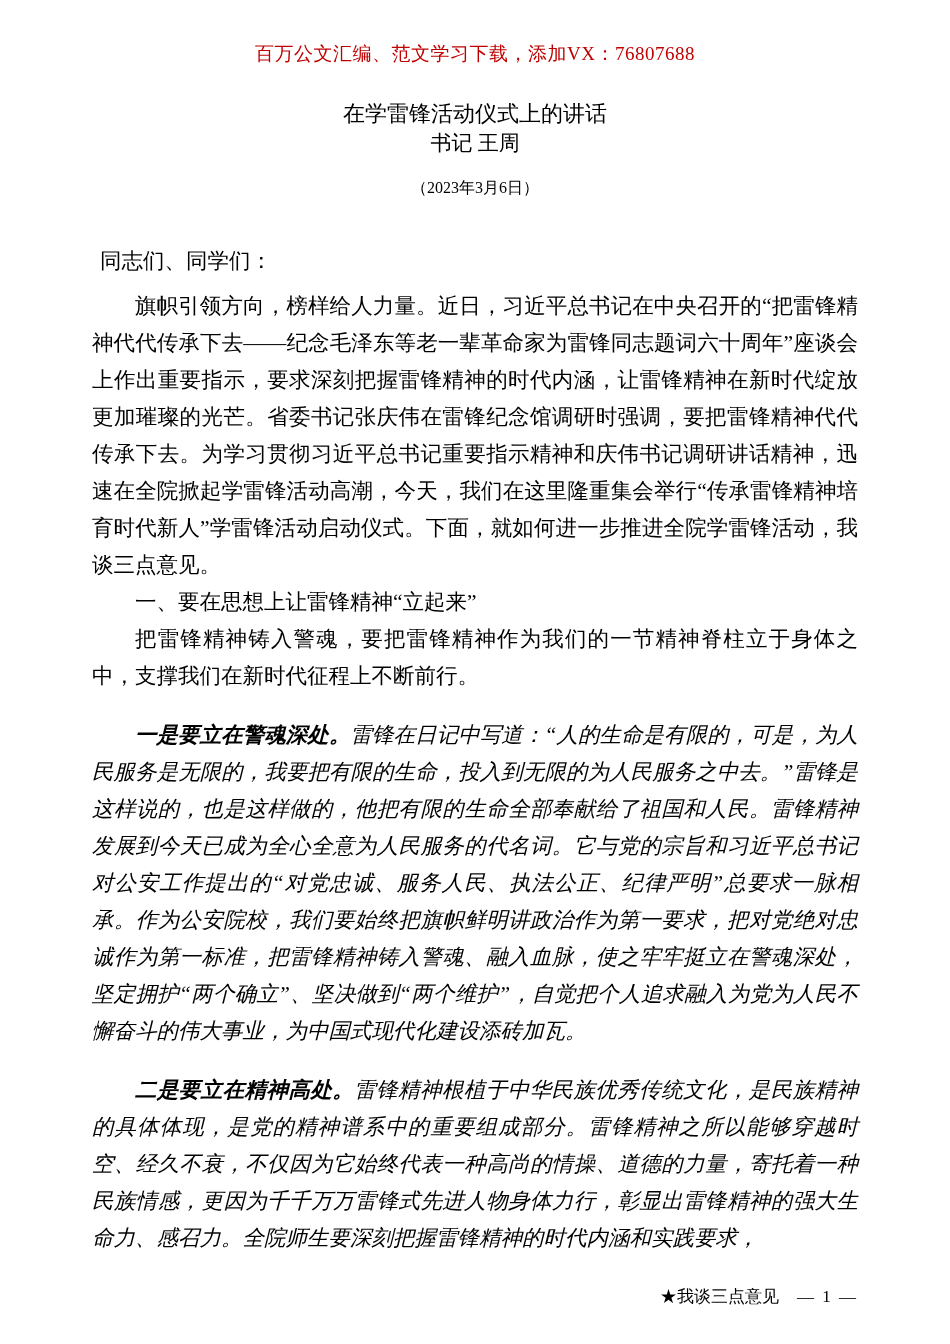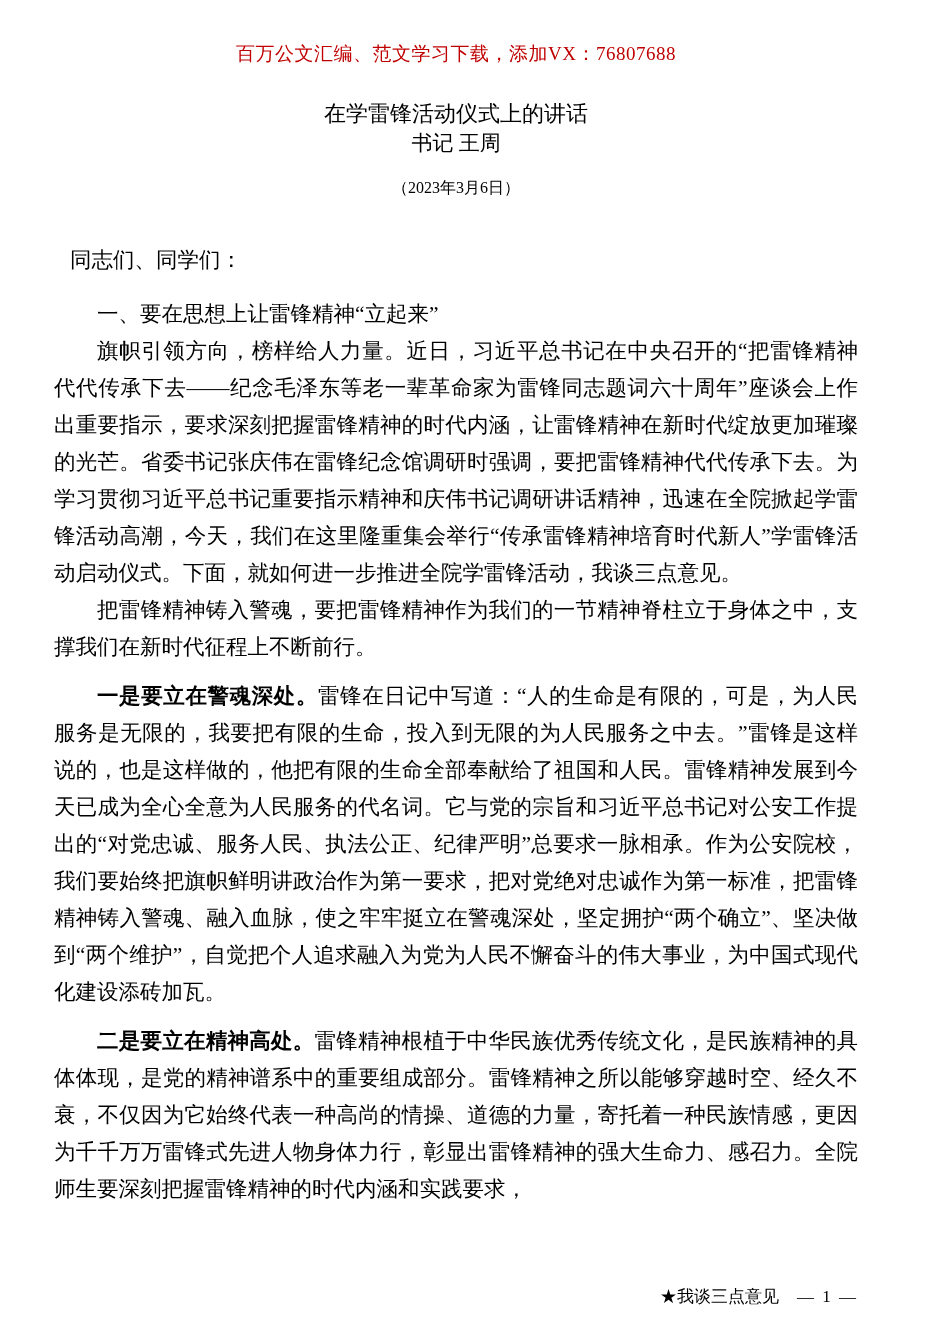--- a/index.html
+++ b/index.html
@@ -7,21 +7,21 @@
     padding: 0;
     background: #ffffff;
   }
   .page {
     position: relative;
     width: 950px;
     height: 1344px;
     margin: 0 auto;
     background: #ffffff;
     box-sizing: border-box;
-    padding: 42px 92px 0 54px;
+    padding: 42px 92px 0 92px;
     font-family: "Liberation Serif", "DejaVu Serif", serif;
     color: #000000;
     overflow: hidden;
   }
   .promo-header {
     text-align: center;
     font-size: 19px;
     line-height: 24px;
     color: #c00000;
     letter-spacing: 0.5px;
@@ -50,26 +50,26 @@
     font-size: 21.5px;
     line-height: 37px;
     text-align: justify;
     text-justify: inter-ideograph;
   }
   .para {
     margin: 0;
     text-indent: 2em;
   }
   .salutation {
-    margin: 16px;
+    margin: 8px;
     text-indent: 0;
-    font-family: Liberation Mono, monospace;
   }
   .spaced {
-    margin-top: 12px;
+    margin-top: 22px;
+    font-style: italic;
   }
   .bold-lead {
     font-weight: bold;
   }
   .page-footer {
     position: absolute;
     right: 92px;
     bottom: 36px;
     font-size: 17px;
     line-height: 22px;
@@ -91,23 +91,23 @@
   <h1 class="doc-title">在学雷锋活动仪式上的讲话</h1>
 
   <div class="author-line">书记 王周</div>
 
   <div class="date-line">（2023年3月6日）</div>
 
   <div class="doc-body">
 
     <p class="salutation">同志们、同学们：</p>
 
+    <p class="para">旗帜引领方向，榜样给人力量。近日，习近平总书记在中央召开的“把雷锋精神代代传承下去——纪念毛泽东等老一辈革命家为雷锋同志题词六十周年”座谈会上作出重要指示，要求深刻把握雷锋精神的时代内涵，让雷锋精神在新时代绽放更加璀璨的光芒。省委书记张庆伟在雷锋纪念馆调研时强调，要把雷锋精神代代传承下去。为学习贯彻习近平总书记重要指示精神和庆伟书记调研讲话精神，迅速在全院掀起学雷锋活动高潮，今天，我们在这里隆重集会举行“传承雷锋精神培育时代新人”学雷锋活动启动仪式。下面，就如何进一步推进全院学雷锋活动，我谈三点意见。</p>
+
     <p class="para">一、要在思想上让雷锋精神“立起来”</p>
-
-    <p class="para">旗帜引领方向，榜样给人力量。近日，习近平总书记在中央召开的“把雷锋精神代代传承下去——纪念毛泽东等老一辈革命家为雷锋同志题词六十周年”座谈会上作出重要指示，要求深刻把握雷锋精神的时代内涵，让雷锋精神在新时代绽放更加璀璨的光芒。省委书记张庆伟在雷锋纪念馆调研时强调，要把雷锋精神代代传承下去。为学习贯彻习近平总书记重要指示精神和庆伟书记调研讲话精神，迅速在全院掀起学雷锋活动高潮，今天，我们在这里隆重集会举行“传承雷锋精神培育时代新人”学雷锋活动启动仪式。下面，就如何进一步推进全院学雷锋活动，我谈三点意见。</p>
 
     <p class="para">把雷锋精神铸入警魂，要把雷锋精神作为我们的一节精神脊柱立于身体之中，支撑我们在新时代征程上不断前行。</p>
 
     <p class="para spaced"><span class="bold-lead">一是要立在警魂深处。</span><span>雷锋在日记中写道：“人的生命是有限的，可是，为人民服务是无限的，我要把有限的生命，投入到无限的为人民服务之中去。”雷锋是这样说的，也是这样做的，他把有限的生命全部奉献给了祖国和人民。雷锋精神发展到今天已成为全心全意为人民服务的代名词。它与党的宗旨和习近平总书记对公安工作提出的“对党忠诚、服务人民、执法公正、纪律严明”总要求一脉相承。作为公安院校，我们要始终把旗帜鲜明讲政治作为第一要求，把对党绝对忠诚作为第一标准，把雷锋精神铸入警魂、融入血脉，使之牢牢挺立在警魂深处，坚定拥护“两个确立”、坚决做到“两个维护”，自觉把个人追求融入为党为人民不懈奋斗的伟大事业，为中国式现代化建设添砖加瓦。</span></p>
 
     <p class="para spaced"><span class="bold-lead">二是要立在精神高处。</span><span>雷锋精神根植于中华民族优秀传统文化，是民族精神的具体体现，是党的精神谱系中的重要组成部分。雷锋精神之所以能够穿越时空、经久不衰，不仅因为它始终代表一种高尚的情操、道德的力量，寄托着一种民族情感，更因为千千万万雷锋式先进人物身体力行，彰显出雷锋精神的强大生命力、感召力。全院师生要深刻把握雷锋精神的时代内涵和实践要求，</span></p>
 
   </div>
 
   <div class="page-footer">

